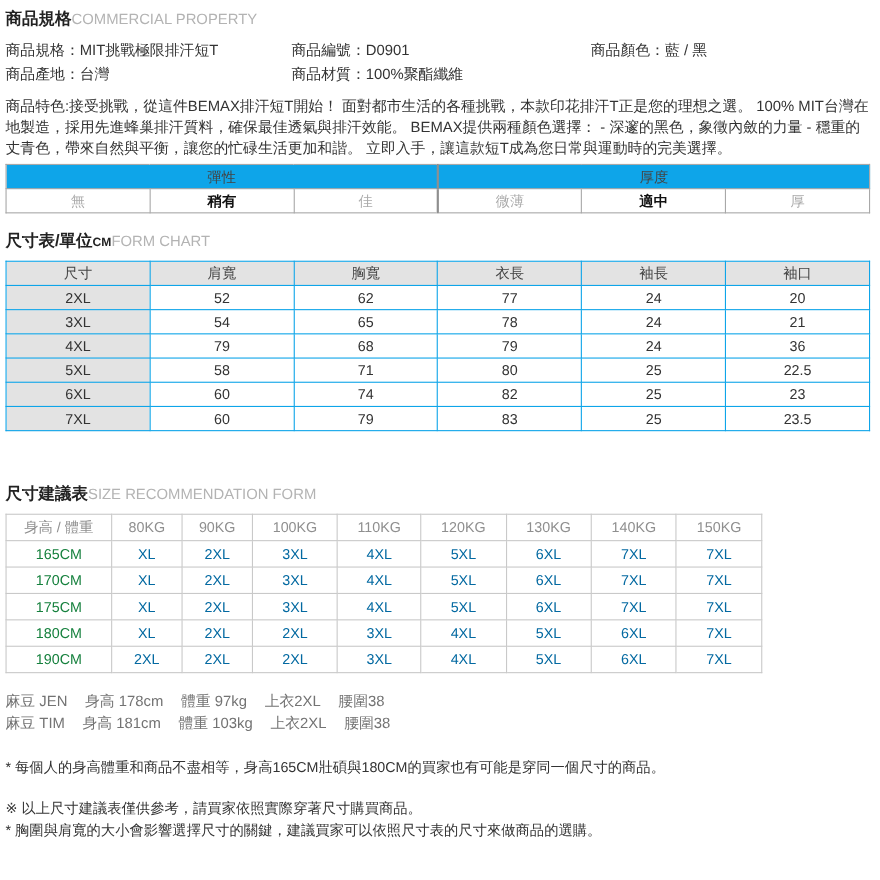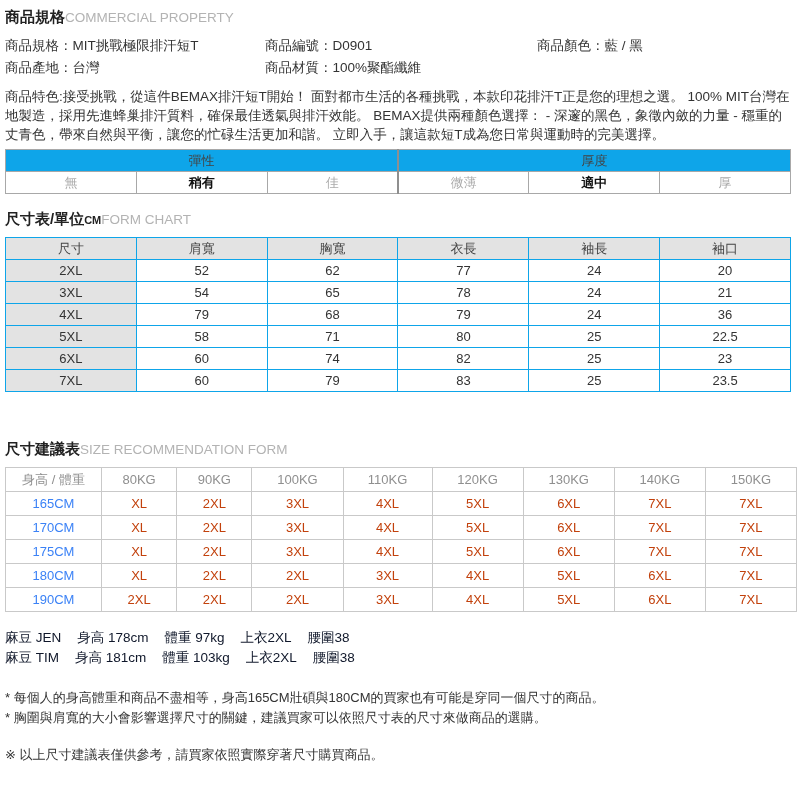--- a/index.html
+++ b/index.html
@@ -40,33 +40,33 @@
   
   .size-table { width: 786px; table-layout: fixed; margin-top: 2px; }
   .size-table th, .size-table td {
     border: 1px solid #0ea5e9; height: 22px; text-align: center;
     font-size: 13px; font-weight: normal; padding: 0; color: #333;
   }
   .size-table thead th { background: #e3e3e3; color: #444; }
   .size-table tbody td:first-child { background: #e3e3e3; }
 
   
-  .rec-table { width: 792px; margin-top: 4px; }
+  .rec-table { width: 688px; margin-top: 4px; }
   .rec-table th, .rec-table td {
     border: 1px solid #c9c9c9; height: 24px; text-align: center;
     font-size: 13px; font-weight: normal; padding: 0;
   }
   .rec-table thead th { color: #8f8f8f; background: #fff; }
   .rec-table thead th:first-child { width: 96px; }
-  .rec-table tbody td { color: #c2410c; }
-  .rec-table tbody td:first-child { color: #3b82f6; }
+  .rec-table tbody td { color: #0369a1; }
+  .rec-table tbody td:first-child { color: #15803d; }
 
   
   .models { margin-top: 16px; }
-  .model-line { line-height: 20px; font-size: 13.5px; color: #0f172a; }
+  .model-line { line-height: 20px; font-size: 13.5px; color: #737373; }
   .model-line span { margin-right: 16px; }
   .notes { margin-top: 22px; }
   .note { margin: 0 0 5px 0; line-height: 15px; font-size: 13px; color: #333; }
   .note.last { margin-top: 22px; }
 
   .gap-lg { height: 46px; }
   .gap-md { height: 14px; }
 </style>
 </head>
 <body>
@@ -267,17 +267,17 @@
     <div class="model-line">
       <span>麻豆 JEN</span><span>身高 178cm</span><span>體重 97kg</span><span>上衣2XL</span><span>腰圍38</span>
     </div>
     <div class="model-line">
       <span>麻豆 TIM</span><span>身高 181cm</span><span>體重 103kg</span><span>上衣2XL</span><span>腰圍38</span>
     </div>
   </div>
 
   <div class="notes">
     <p class="note">* 每個人的身高體重和商品不盡相等，身高165CM壯碩與180CM的買家也有可能是穿同一個尺寸的商品。</p>
+    <p class="note last">※ 以上尺寸建議表僅供參考，請買家依照實際穿著尺寸購買商品。</p>
     <p class="note">* 胸圍與肩寬的大小會影響選擇尺寸的關鍵，建議買家可以依照尺寸表的尺寸來做商品的選購。</p>
-    <p class="note last">※ 以上尺寸建議表僅供參考，請買家依照實際穿著尺寸購買商品。</p>
   </div>
 
 </div>
 
 </body></html>

